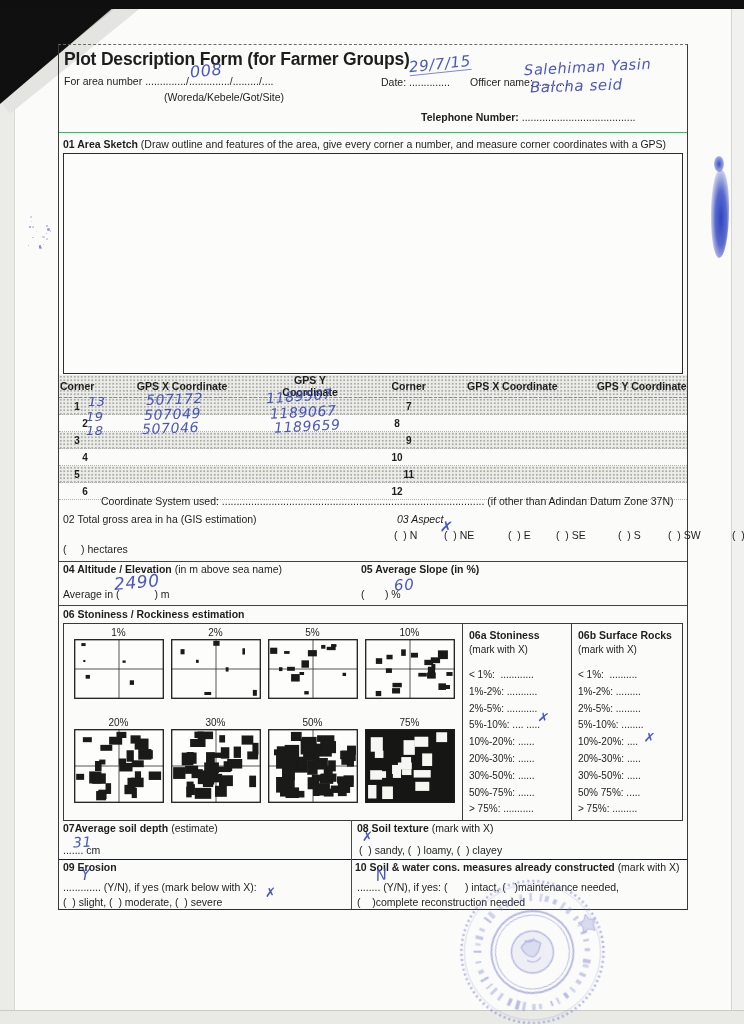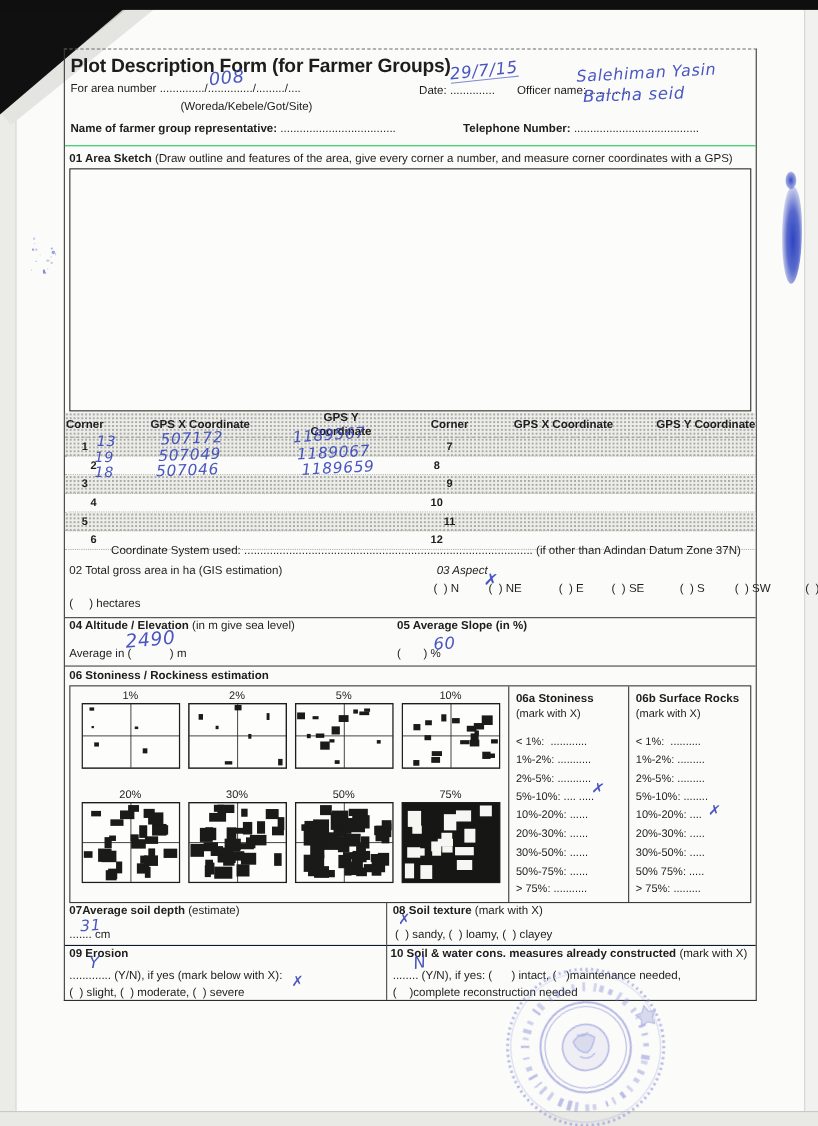--- a/index.html
+++ b/index.html
@@ -150,24 +150,20 @@
       </div>
       <div class="abs txt" style="left:105px;top:46px;">(Woreda/Kebele/Got/Site)</div>
       <div class="abs txt" style="left:322px;top:31px;">
         <span>Date:</span>
         <span>..............</span>
       </div>
       <div class="abs txt" style="left:411px;top:31px;">
         <span>Officer name:</span>
         <span>............</span>
       </div>
-      <div class="abs txt" style="left:5px;top:66px;">
-        <span class="lbl-b">Name of farmer group representative:</span>
-        <span>....................................</span>
-      </div>
       <div class="abs txt" style="left:362px;top:66px;">
         <span class="lbl-b">Telephone Number:</span>
         <span>.......................................</span>
       </div>
     </div>
 
     <div class="sec" style="top:87px;height:243px;">
       <div class="abs txt" style="left:4px;top:6px;">
         <span class="lbl-b">01 Area Sketch</span>
         <span>(Draw outline and features of the area, give every corner a number, and measure corner coordinates with a GPS)</span>
@@ -245,21 +241,21 @@
     <div class="sec" style="top:466px;height:50px;border-bottom:1px solid #444;">
       <div class="abs txt" style="left:4px;top:2px;">02 Total gross area in ha (GIS estimation)</div>
       <div class="abs txt" style="left:338px;top:2px;font-style:italic;">03 Aspect</div>
       <div class="abs txt" style="left:4px;top:32px;">(&nbsp;&nbsp;&nbsp;&nbsp;&nbsp;) hectares</div>
       <div class="abs" style="left:335px;top:14px;width:240px;"><span class="txt" style="display: inline-block; width: 50px; height: 17px;">(&nbsp;&nbsp;) N</span><span class="txt" style="display: inline-block; width: 64px; height: 17px;">(&nbsp;&nbsp;) NE</span><span class="txt" style="display: inline-block; width: 48px; height: 17px;">(&nbsp;&nbsp;) E</span><span class="txt" style="display: inline-block; width: 62px; height: 17px;">(&nbsp;&nbsp;) SE</span><span class="txt" style="display: inline-block; width: 50px; height: 17px;">(&nbsp;&nbsp;) S</span><span class="txt" style="display: inline-block; width: 64px; height: 17px;">(&nbsp;&nbsp;) SW</span><span class="txt" style="display: inline-block; width: 48px; height: 17px;">(&nbsp;&nbsp;) W</span></div>
     </div>
 
     <div class="sec" style="top:516px;height:44px;border-bottom:1px solid #444;">
       <div class="abs txt" style="left:4px;top:2px;">
         <span class="lbl-b">04 Altitude / Elevation</span>
-        <span>(in m give sea level)</span>
+        <span>(in m above sea name)</span>
       </div>
       <div class="abs txt lbl-b" style="left:302px;top:2px;">05 Average Slope (in %)</div>
       <div class="abs txt" style="left:4px;top:27px;">Average in (&nbsp;&nbsp;&nbsp;&nbsp;&nbsp;&nbsp;&nbsp;&nbsp;&nbsp;&nbsp;&nbsp;&nbsp;) m</div>
       <div class="abs txt" style="left:302px;top:27px;">(&nbsp;&nbsp;&nbsp;&nbsp;&nbsp;&nbsp;&nbsp;) %</div>
     </div>
 
     <div class="sec" style="top:560px;height:18px;">
       <div class="abs txt lbl-b" style="left:4px;top:3px;">06 Stoniness / Rockiness estimation</div>
     </div>
     <div class="gridbox">

